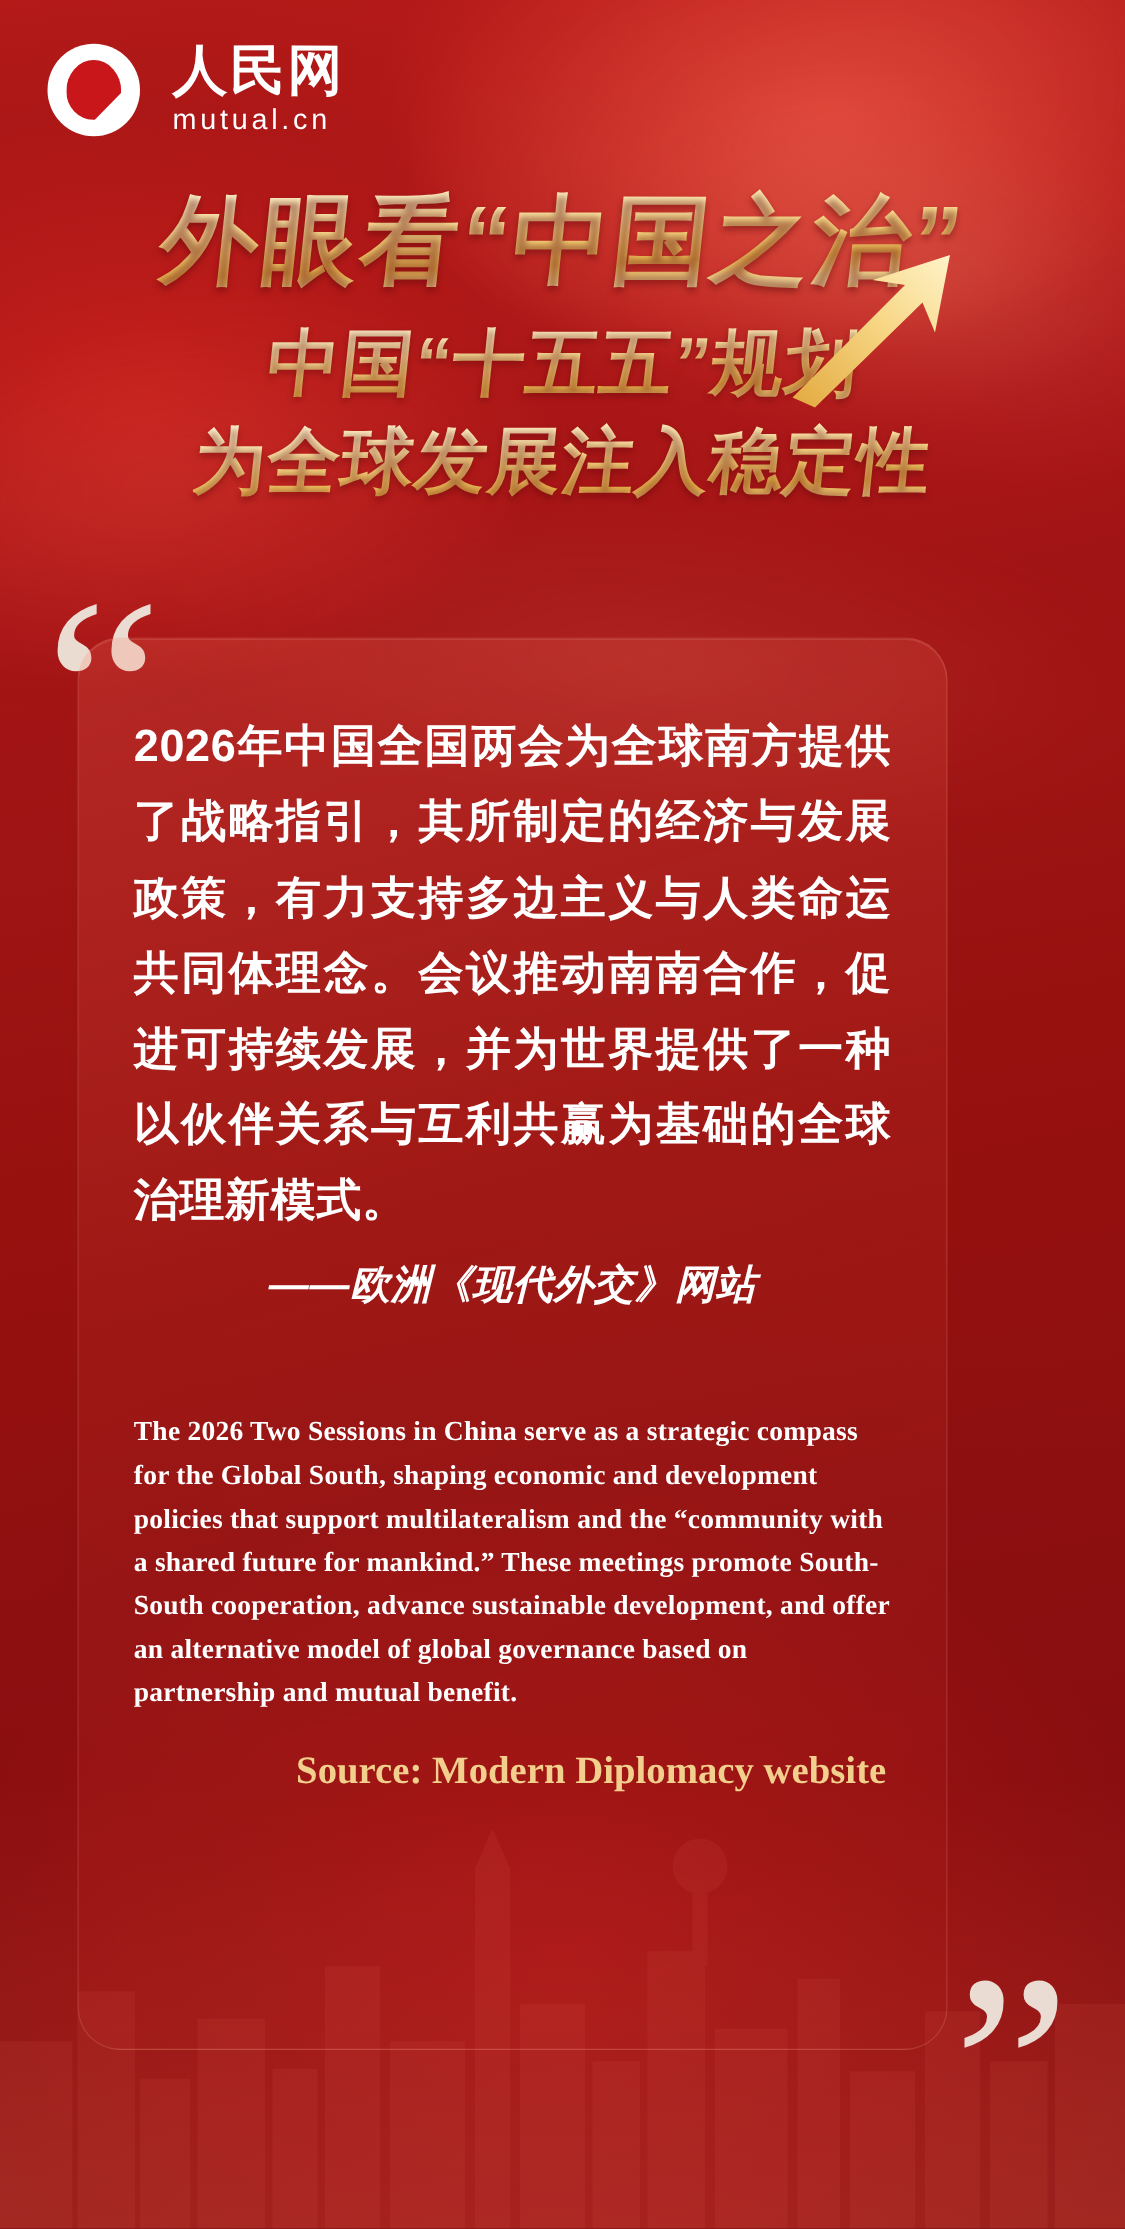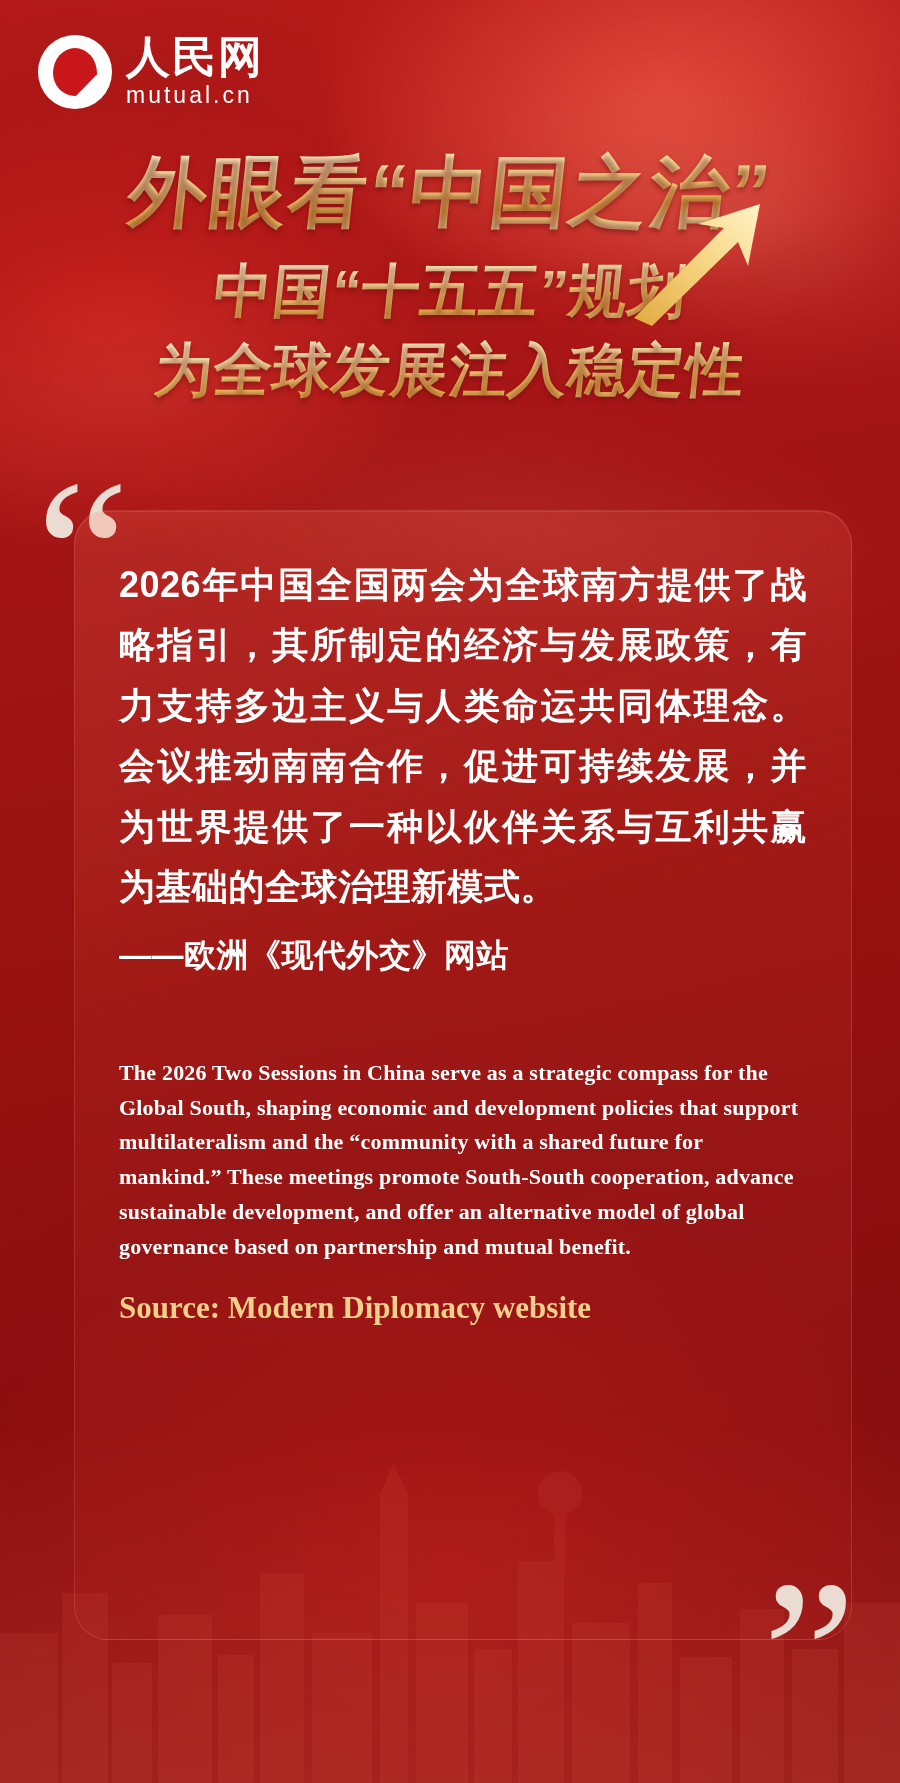--- a/index.html
+++ b/index.html
@@ -69,21 +69,21 @@
     background: linear-gradient(to top, rgba(255,120,90,0.18), rgba(255,110,80,0.0));
     pointer-events: none;
   }
 
   
   .logo {
     position: absolute;
     left: 38px; top: 34px;
     display: flex;
     align-items: center;
-    gap: 14px;
+    gap: 26px;
   }
   .logo-mark {
     width: 74px; height: 74px;
     border-radius: 50%;
     background: #ffffff;
     position: relative;
     flex: 0 0 auto;
   }
   .logo-mark::after {
     content: "";
@@ -187,65 +187,66 @@
     line-height: 1;
     color: #efe7dd;
     letter-spacing: 4px;
     opacity: .95;
     user-select: none;
   }
 
   .card {
     position: absolute;
     left: 62px; top: 510px;
-    width: 778px;
+    width: 696px;
     min-height: 1130px;
     border-radius: 34px;
     background: linear-gradient(165deg, rgba(255,120,96,0.20) 0%, rgba(235,80,64,0.13) 40%, rgba(190,38,34,0.10) 100%);
     border: 1px solid rgba(255,190,170,0.16);
     box-shadow: inset 0 1px 0 rgba(255,215,200,0.12);
-    padding: 44px 44px 36px 44px;
+    padding: 56px 44px 36px 44px;
     box-sizing: border-box;
-    margin-left: 12px;
   }
 
   .cn-quote {
     color: #ffffff;
     font-family: "Liberation Sans", "DejaVu Sans", sans-serif;
     font-weight: bold;
     font-size: 36px;
     line-height: 1.68;
     letter-spacing: 0.5px;
     text-align: justify;
     margin: 0 0 6px 0;
   }
   .cn-source {
     color: #ffffff;
     font-family: "Liberation Sans", "DejaVu Sans", sans-serif;
     font-weight: bold;
     font-size: 32px;
-    text-align: left;
+    text-align: center;
     margin-top: 16px;
     letter-spacing: 0.5px;
+    font-style: italic;
   }
 
   .en-quote {
     color: #ffffff;
     font-family: "Liberation Serif", "DejaVu Serif", serif;
     font-weight: bold;
     font-size: 22px;
     line-height: 1.58;
     margin: 78px 0 0 0;
     letter-spacing: 0.2px;
   }
   .en-source {
     color: #f2cf8c;
     font-family: "Liberation Serif", "DejaVu Serif", serif;
     font-weight: bold;
     font-size: 31px;
+    text-align: right;
     margin-top: 26px;
     padding-right: 4px;
   }
 </style>
 </head>
 <body>
 
 <div class="poster">
 
   <div class="swoosh s1"></div>

